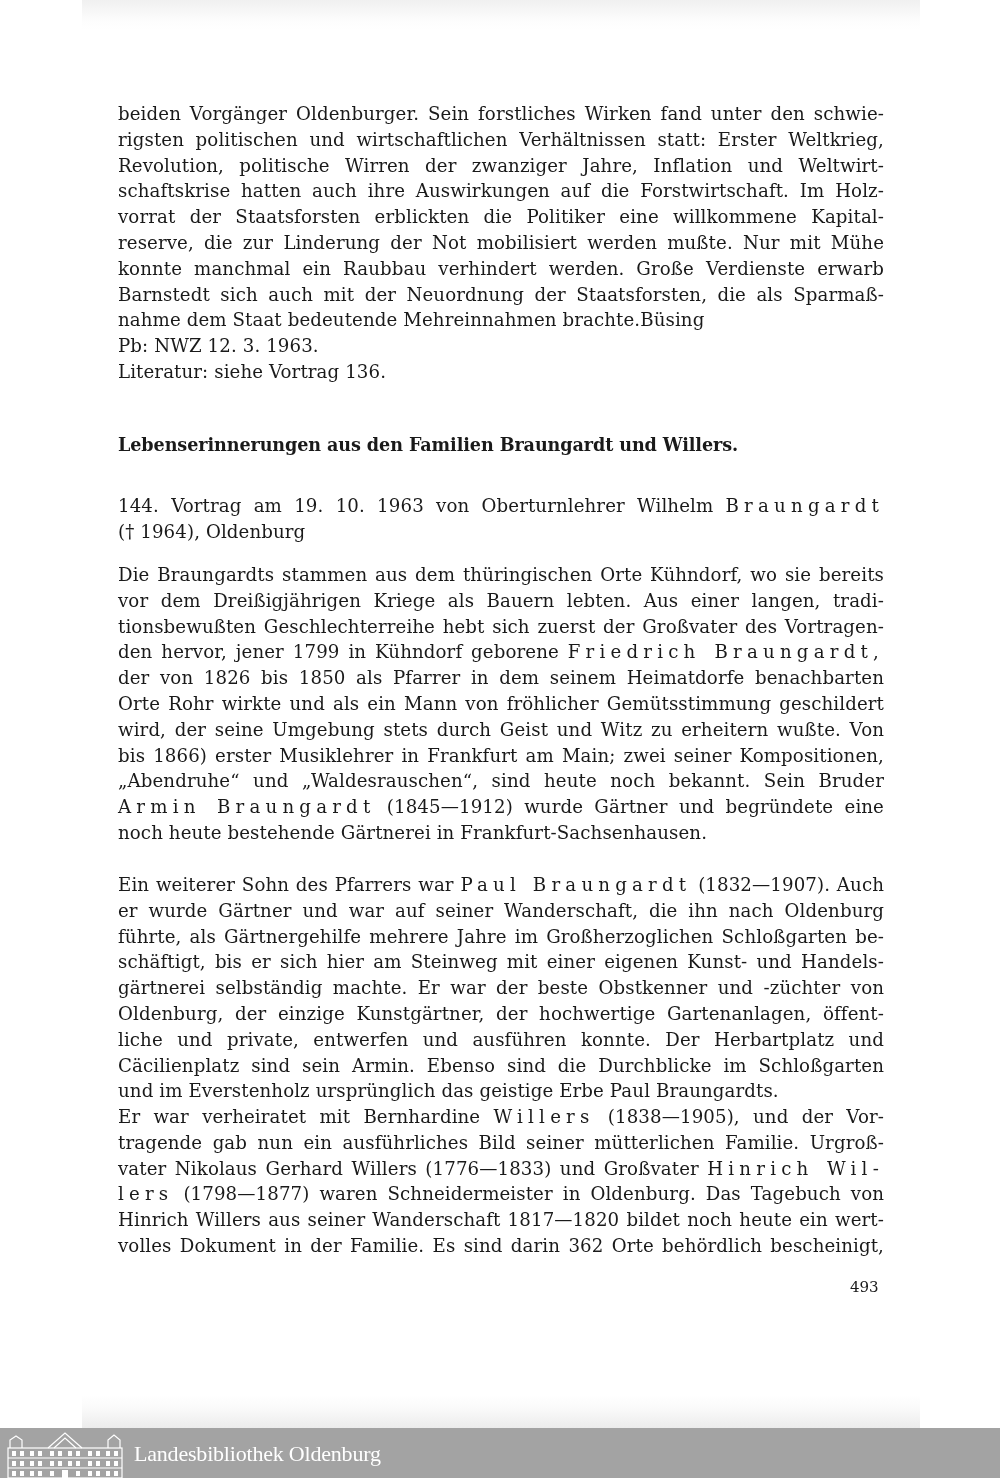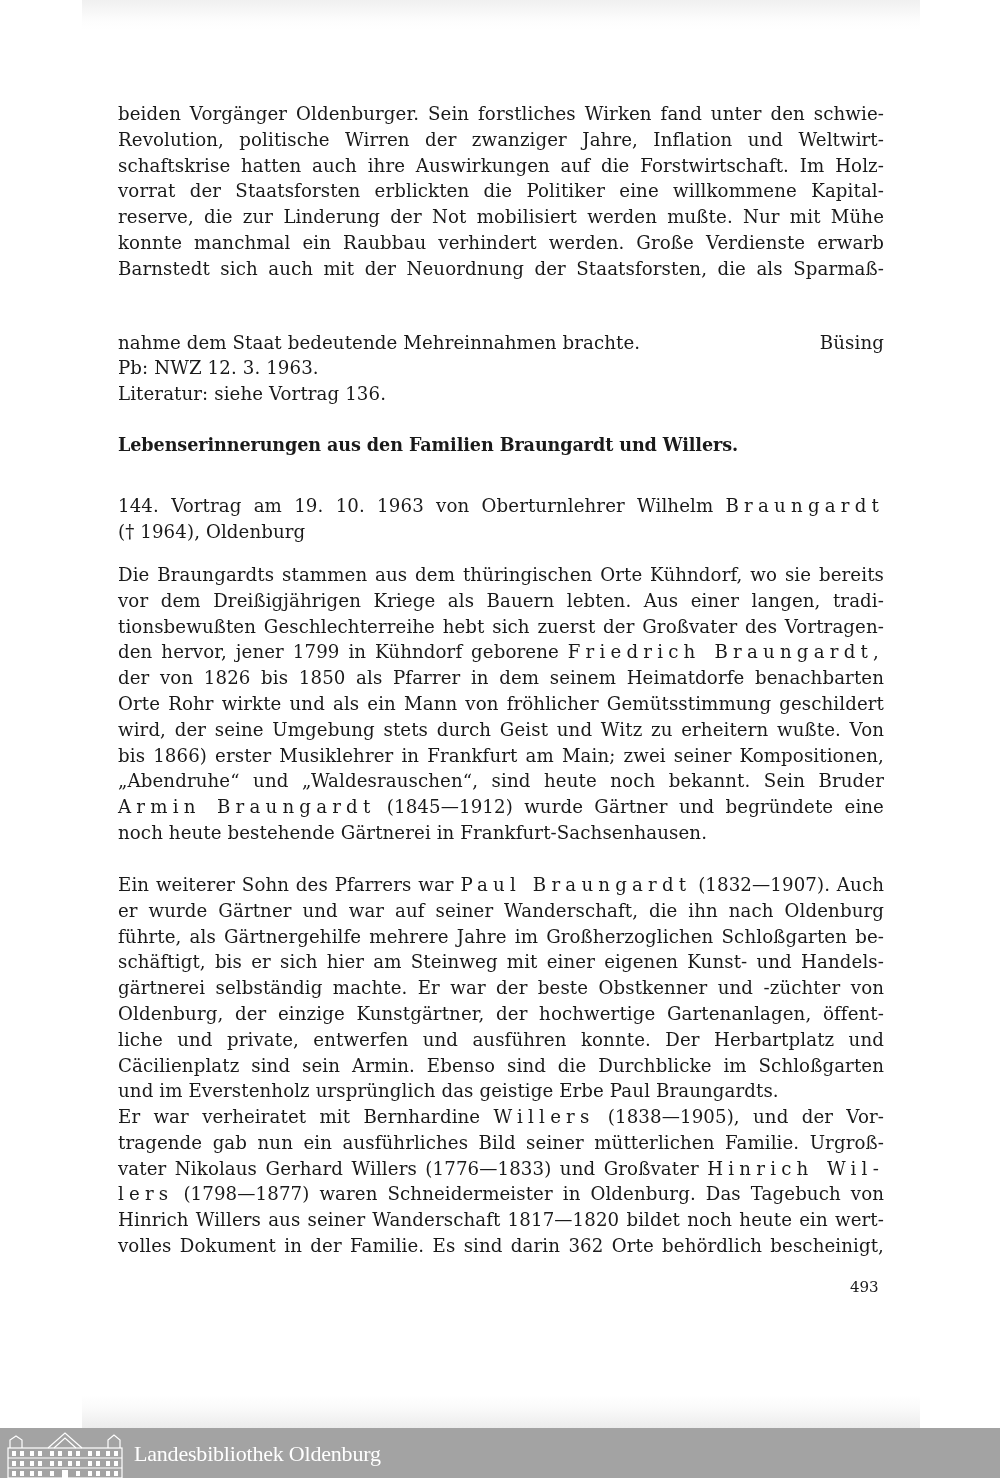--- a/index.html
+++ b/index.html
@@ -54,22 +54,20 @@
       text-align-last: justify;
       white-space: nowrap;
       height: 25.8px;
       overflow: visible;
     }
     .line.last {
       text-align-last: left;
     }
     .line.split {
       display: flex;
-      justify-content: space-between;
-      margin-top: 48px;
     }
     .italic {
     }
     .spaced {
       letter-spacing: 5.2px;
     }
     .heading {
       position: absolute;
       left: 118px;
       top: 433px;
@@ -113,20 +111,21 @@
     }
   </style>
 </head>
 <body>
 
 <div class="page">
   <div class="scan-edge-top"></div>
 
   <div class="text-block" style="top:101px;">
     <span class="line">beiden Vorgänger Oldenburger. Sein forstliches Wirken fand unter den schwie-</span>
+    <span class="line">rigsten politischen und wirtschaftlichen Verhältnissen statt: Erster Weltkrieg,</span>
     <span class="line">Revolution, politische Wirren der zwanziger Jahre, Inflation und Weltwirt-</span>
     <span class="line">schaftskrise hatten auch ihre Auswirkungen auf die Forstwirtschaft. Im Holz-</span>
     <span class="line">vorrat der Staatsforsten erblickten die Politiker eine willkommene Kapital-</span>
     <span class="line">reserve, die zur Linderung der Not mobilisiert werden mußte. Nur mit Mühe</span>
     <span class="line">konnte manchmal ein Raubbau verhindert werden. Große Verdienste erwarb</span>
     <span class="line">Barnstedt sich auch mit der Neuordnung der Staatsforsten, die als Sparmaß-</span>
     <span class="line split">
       <span>nahme dem Staat bedeutende Mehreinnahmen brachte.</span>
       <span>Büsing</span>
     </span>

